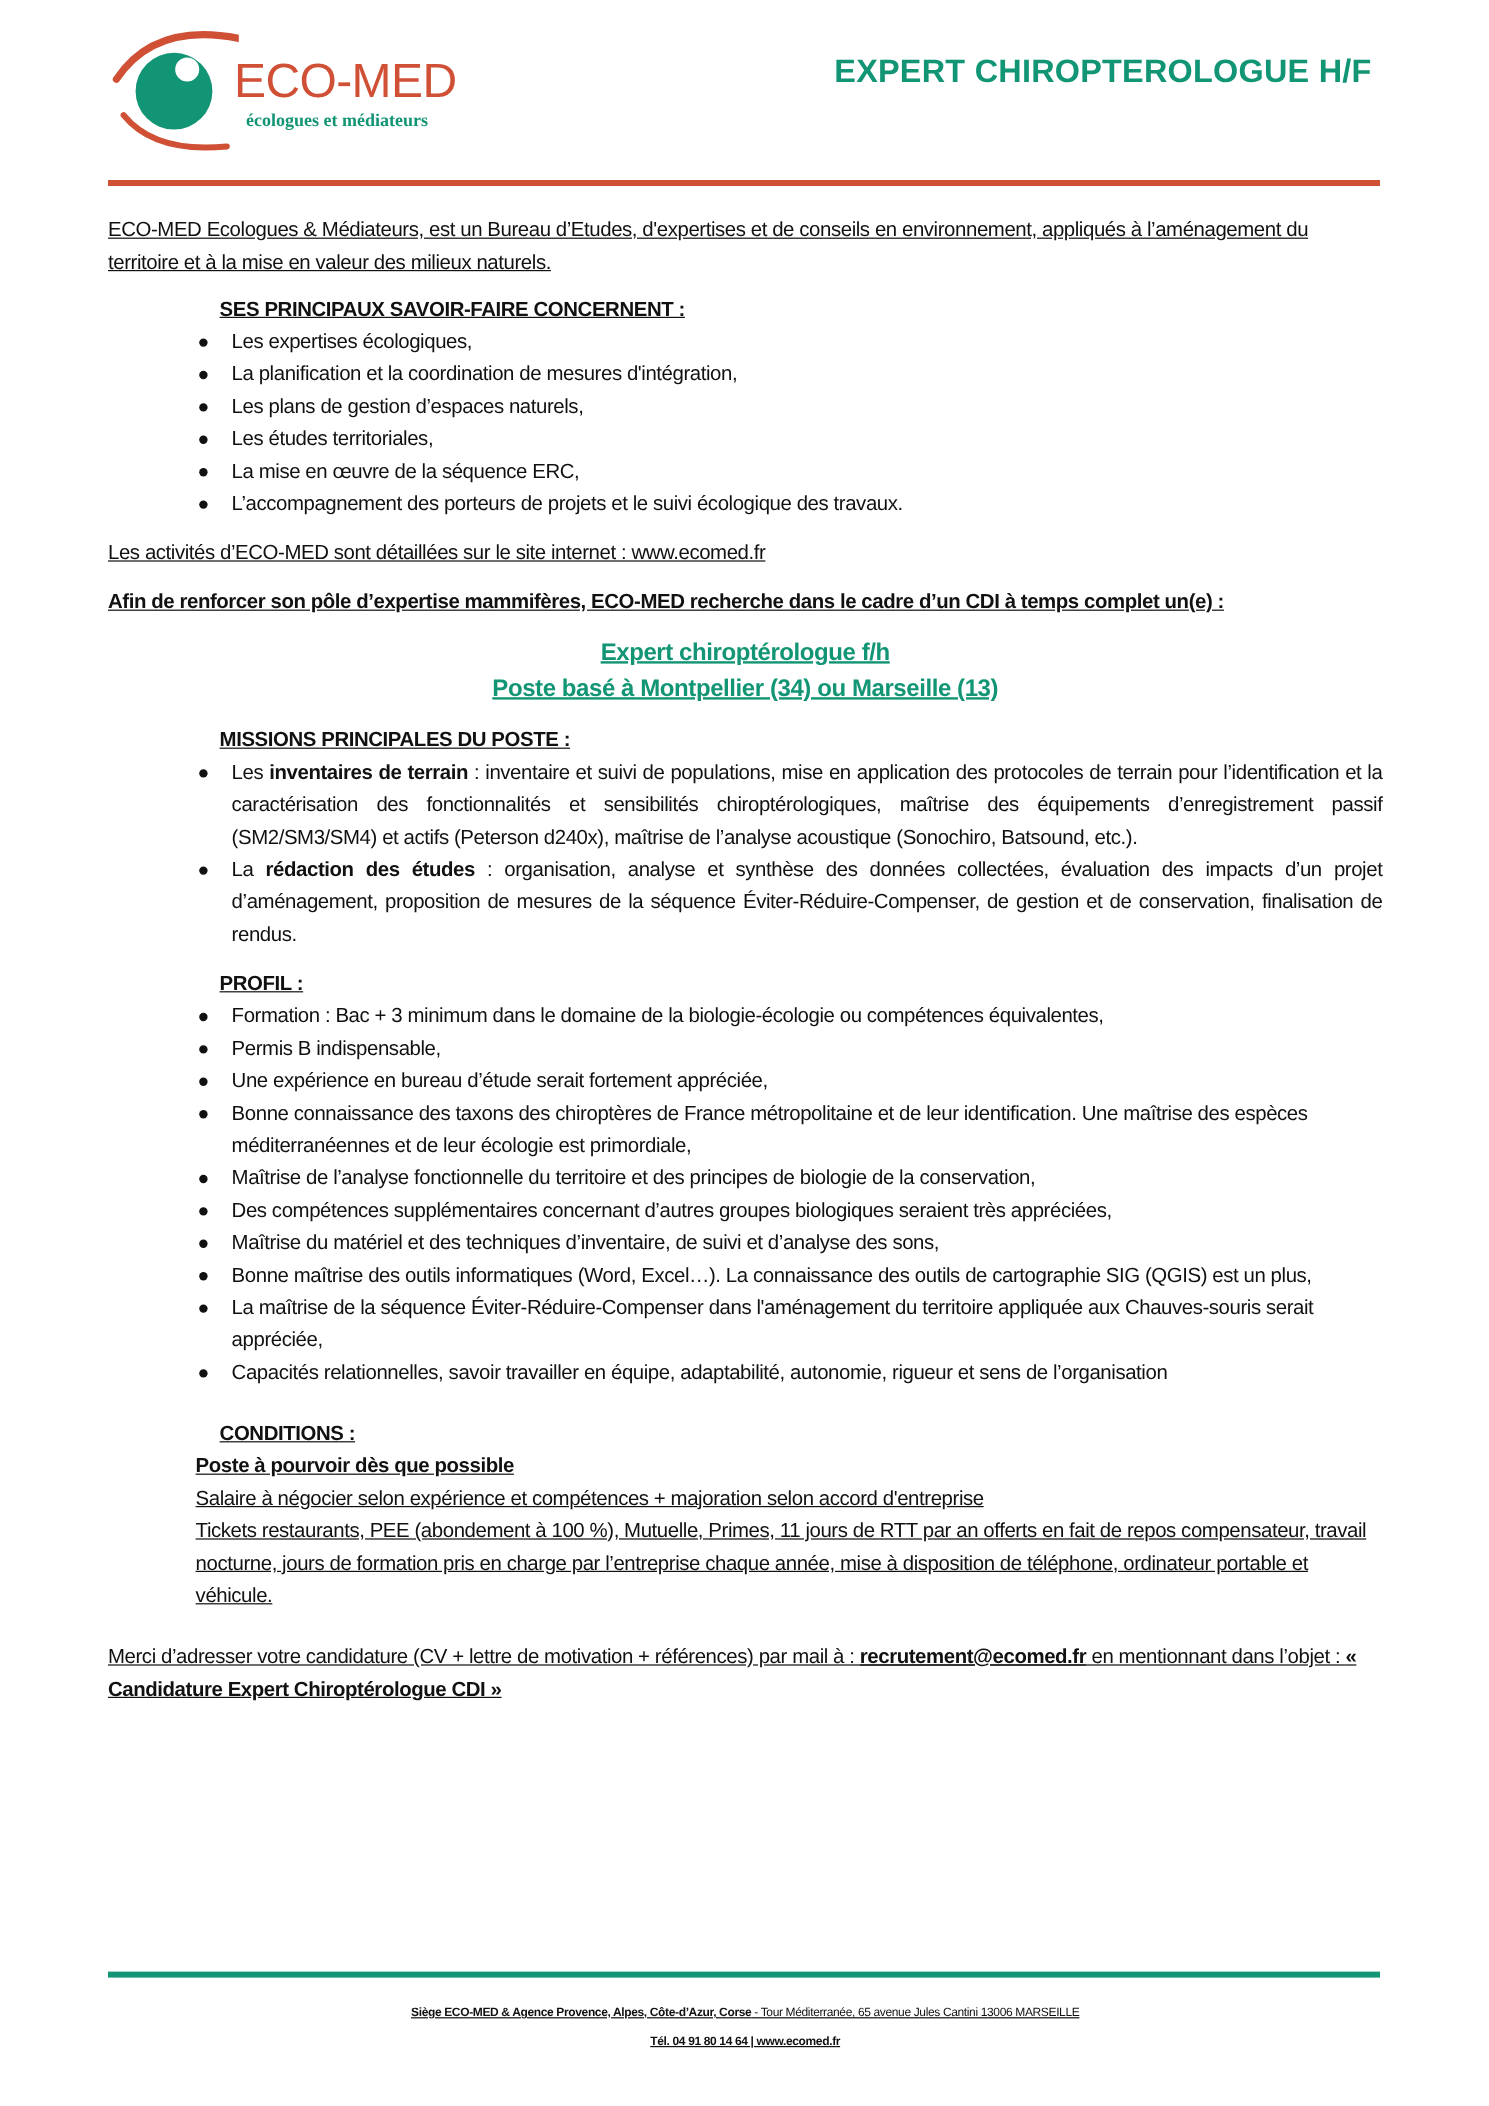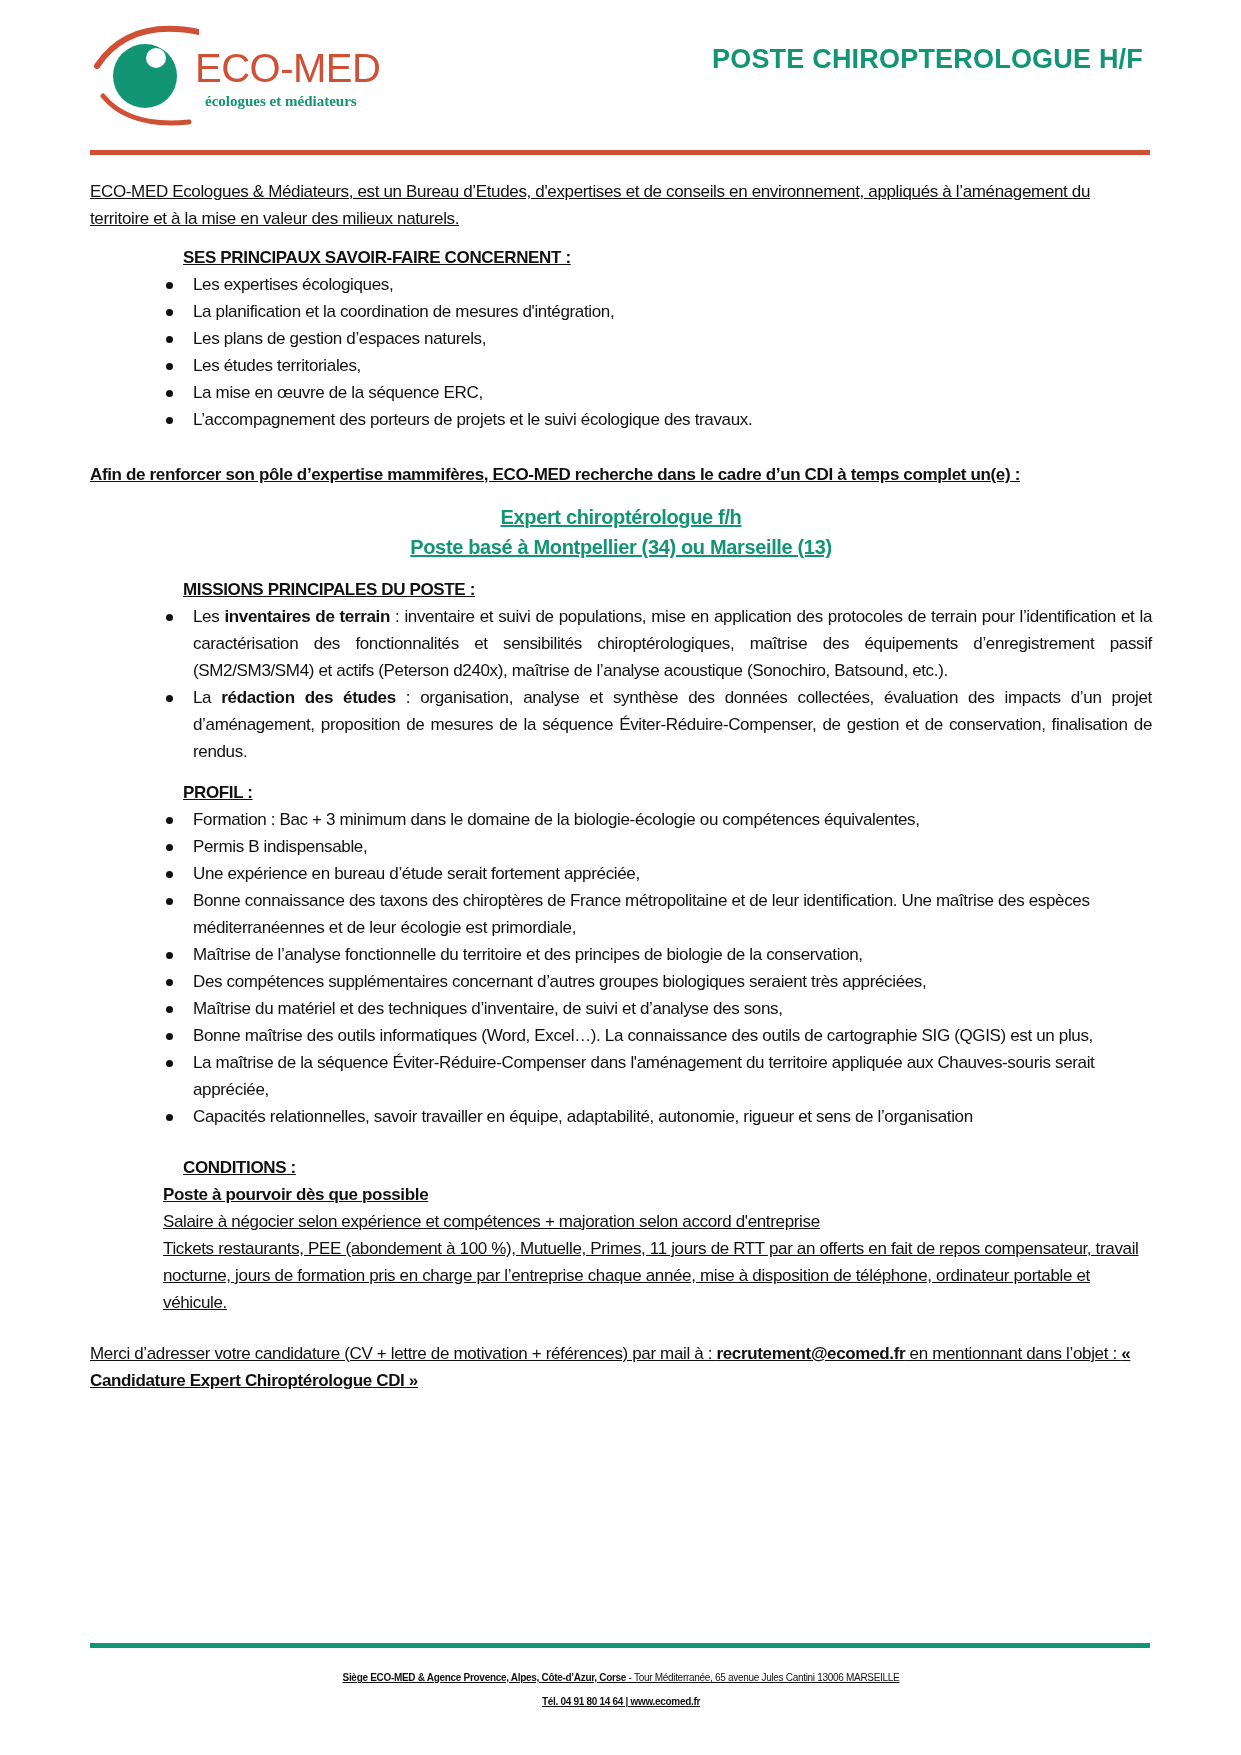--- a/index.html
+++ b/index.html
@@ -64,36 +64,37 @@
     <svg class="logo-arc" width="110" height="110" viewBox="0 0 110 110" style="left:-6px;top:0;">
       <path d="M8 48 Q40 0 110 14" fill="none" stroke="#d05036" stroke-width="6" stroke-linecap="round"></path>
       <path d="M14 78 Q40 110 100 104" fill="none" stroke="#d05036" stroke-width="5" stroke-linecap="round"></path>
       <circle cx="56" cy="58" r="32" fill="#129574"></circle>
       <circle cx="67" cy="40" r="10" fill="#ffffff"></circle>
     </svg>
     <div class="logo-wordmark">ECO-MED</div>
     <div class="logo-tagline">écologues et médiateurs</div>
   </div>
 
-  <div class="doc-title">POSTE CHIROPTEROLOGUE H/F</div>
+  <div class="doc-title">EXPERT CHIROPTEROLOGUE H/F</div>
   <div class="rule-top"></div>
 
   <div class="body">
     <p class="intro">ECO-MED Ecologues &amp; Médiateurs, est un Bureau d’Etudes, d'expertises et de conseils en environnement, appliqués à l’aménagement du territoire et à la mise en valeur des milieux naturels.</p>
 
     <p class="section-heading">SES PRINCIPAUX SAVOIR-FAIRE CONCERNENT :</p>
     <ul class="bullets">
       <li>Les expertises écologiques,</li>
       <li>La planification et la coordination de mesures d'intégration,</li>
       <li>Les plans de gestion d’espaces naturels,</li>
       <li>Les études territoriales,</li>
       <li>La mise en œuvre de la séquence ERC,</li>
       <li>L’accompagnement des porteurs de projets et le suivi écologique des travaux.</li>
     </ul>
     <div class="gap-s"></div>
+    <p>Les activités d’ECO-MED sont détaillées sur le site internet : www.ecomed.fr</p>
     <div class="gap-s"></div>
     <p class="bold">Afin de renforcer son pôle d’expertise mammifères, ECO-MED recherche dans le cadre d’un CDI à temps complet un(e) :</p>
     <div class="gap-s"></div>
     <p class="center-title">Expert chiroptérologue f/h</p>
     <p class="center-title">Poste basé à Montpellier (34) ou Marseille (13)</p>
     <div class="gap-s"></div>
 
     <p class="section-heading">MISSIONS PRINCIPALES DU POSTE :</p>
     <ul class="bullets justify">
       <li><span>Les </span><b>inventaires de terrain</b><span> : inventaire et suivi de populations, mise en application des protocoles de terrain pour l’identification et la caractérisation des fonctionnalités et sensibilités chiroptérologiques, maîtrise des équipements d’enregistrement passif (SM2/SM3/SM4) et actifs (Peterson d240x), maîtrise de l’analyse acoustique (Sonochiro, Batsound, etc.).</span></li>

